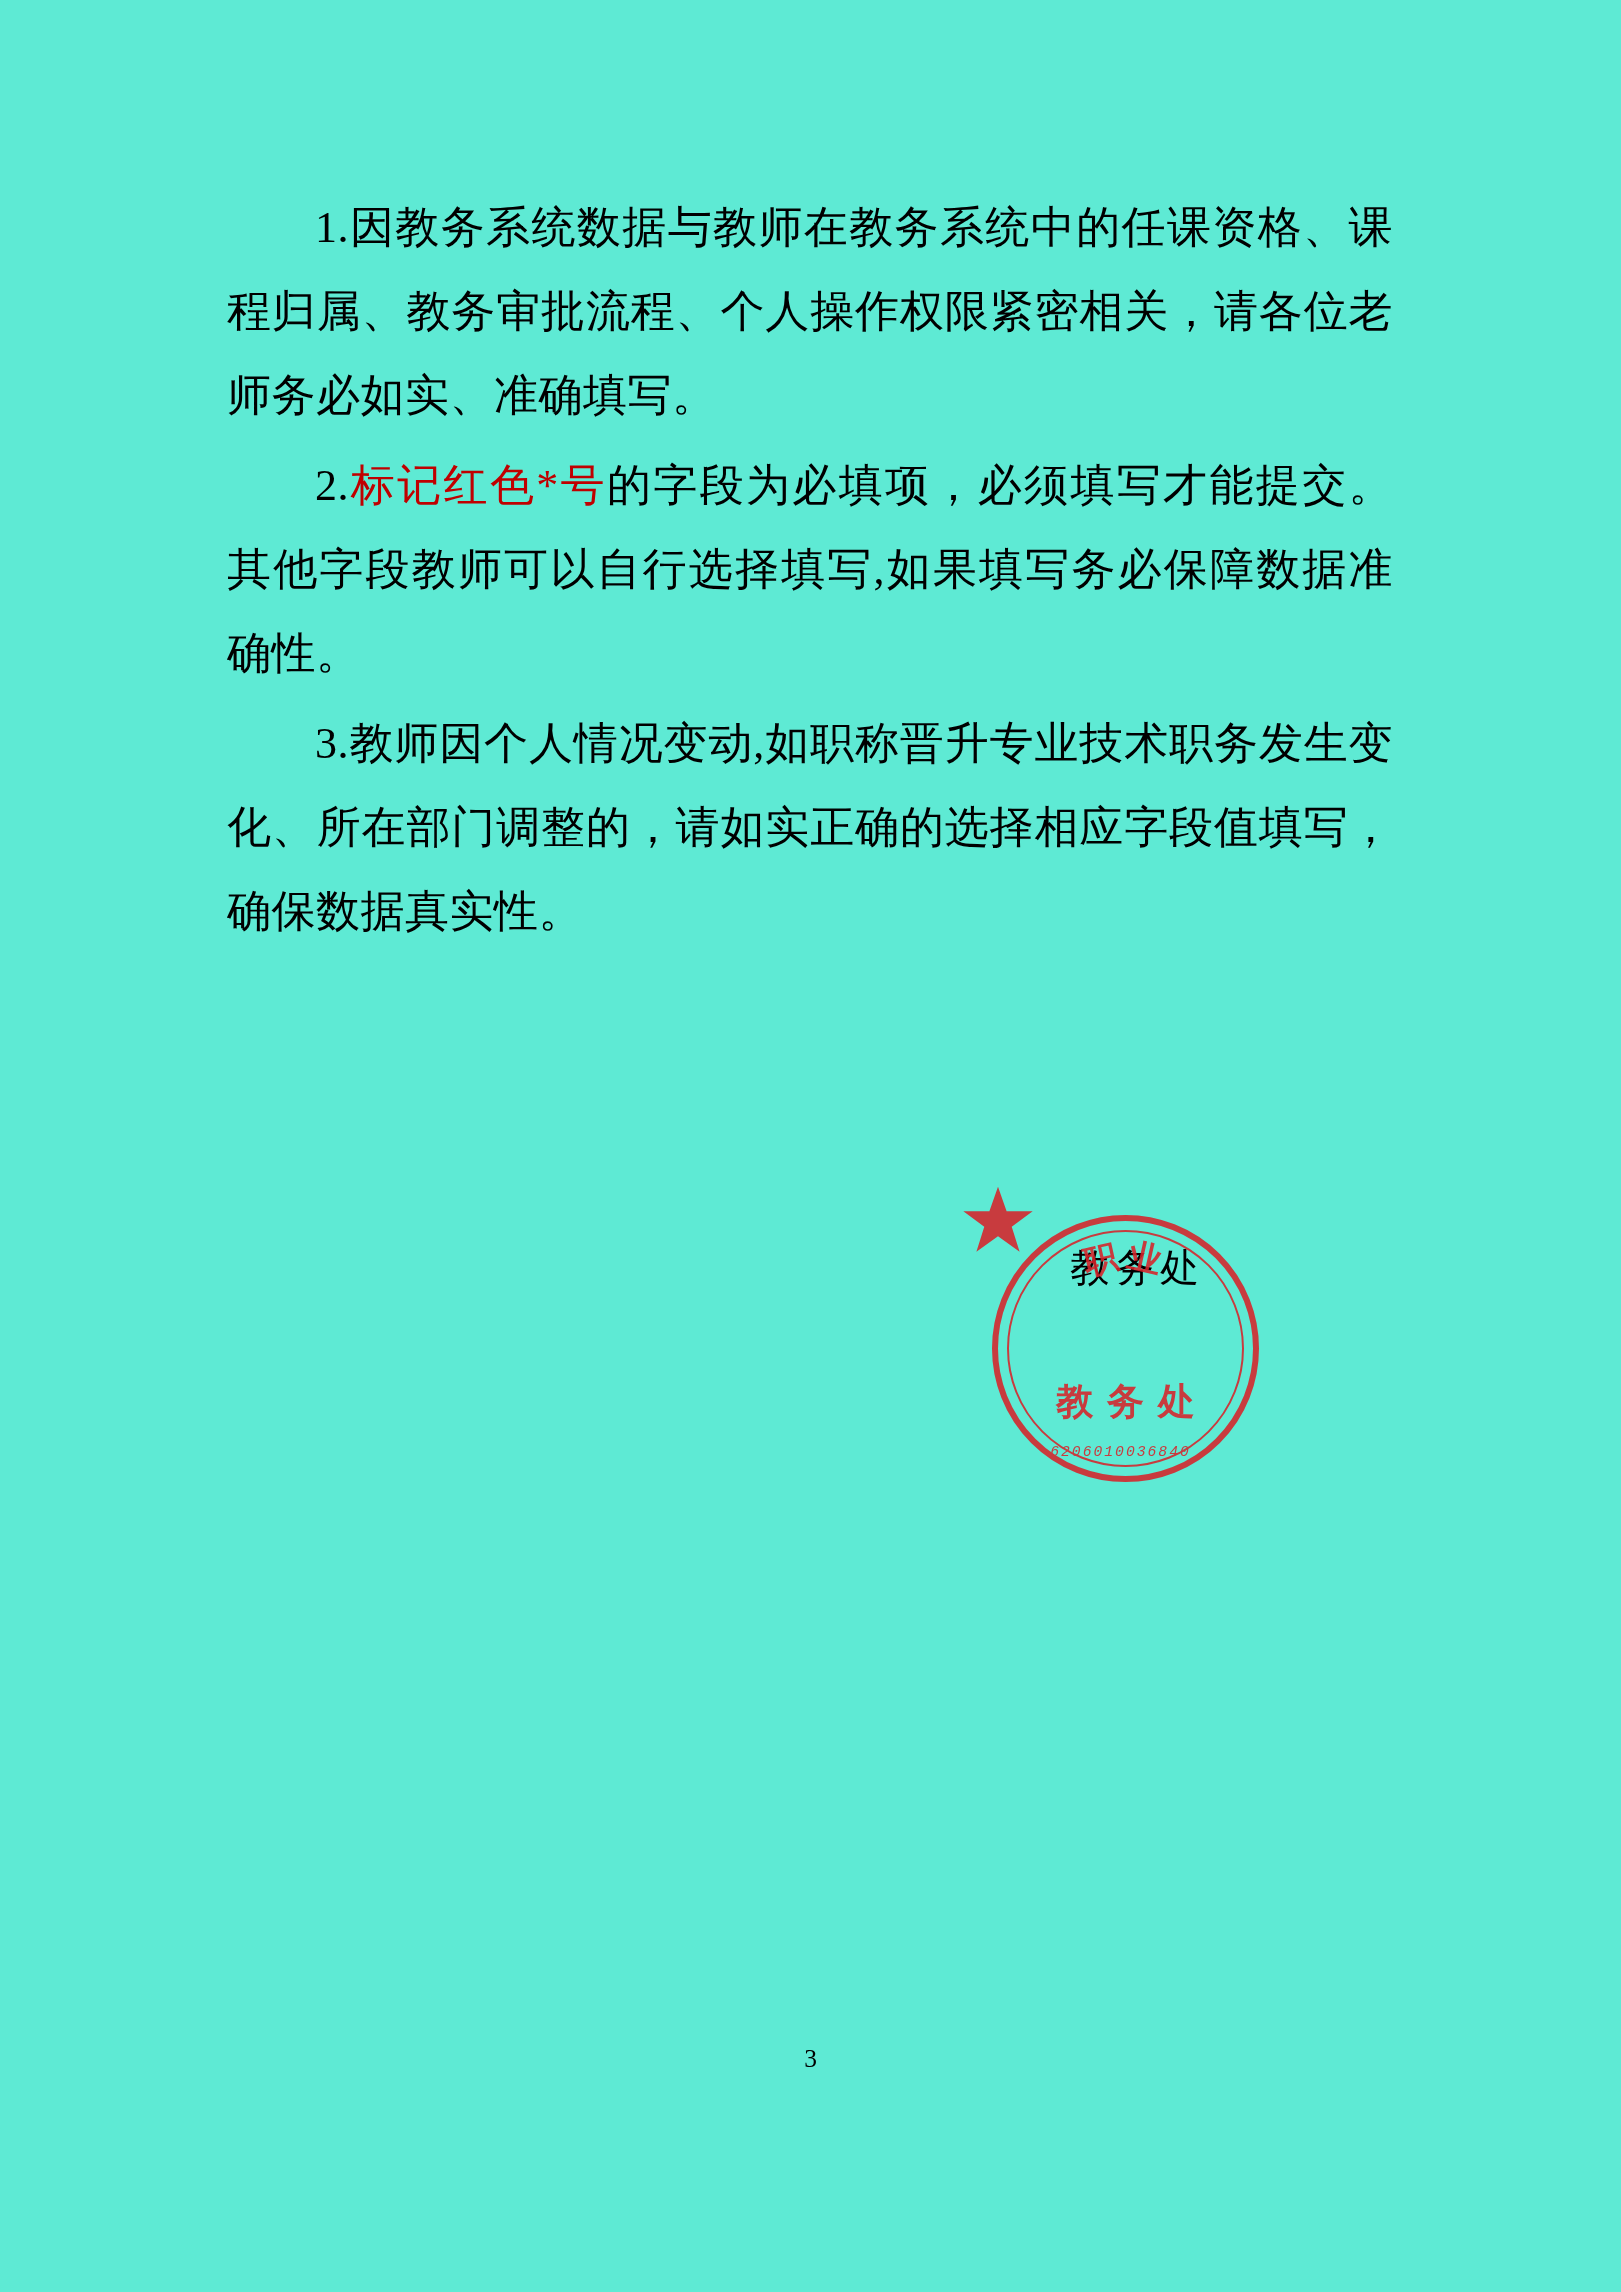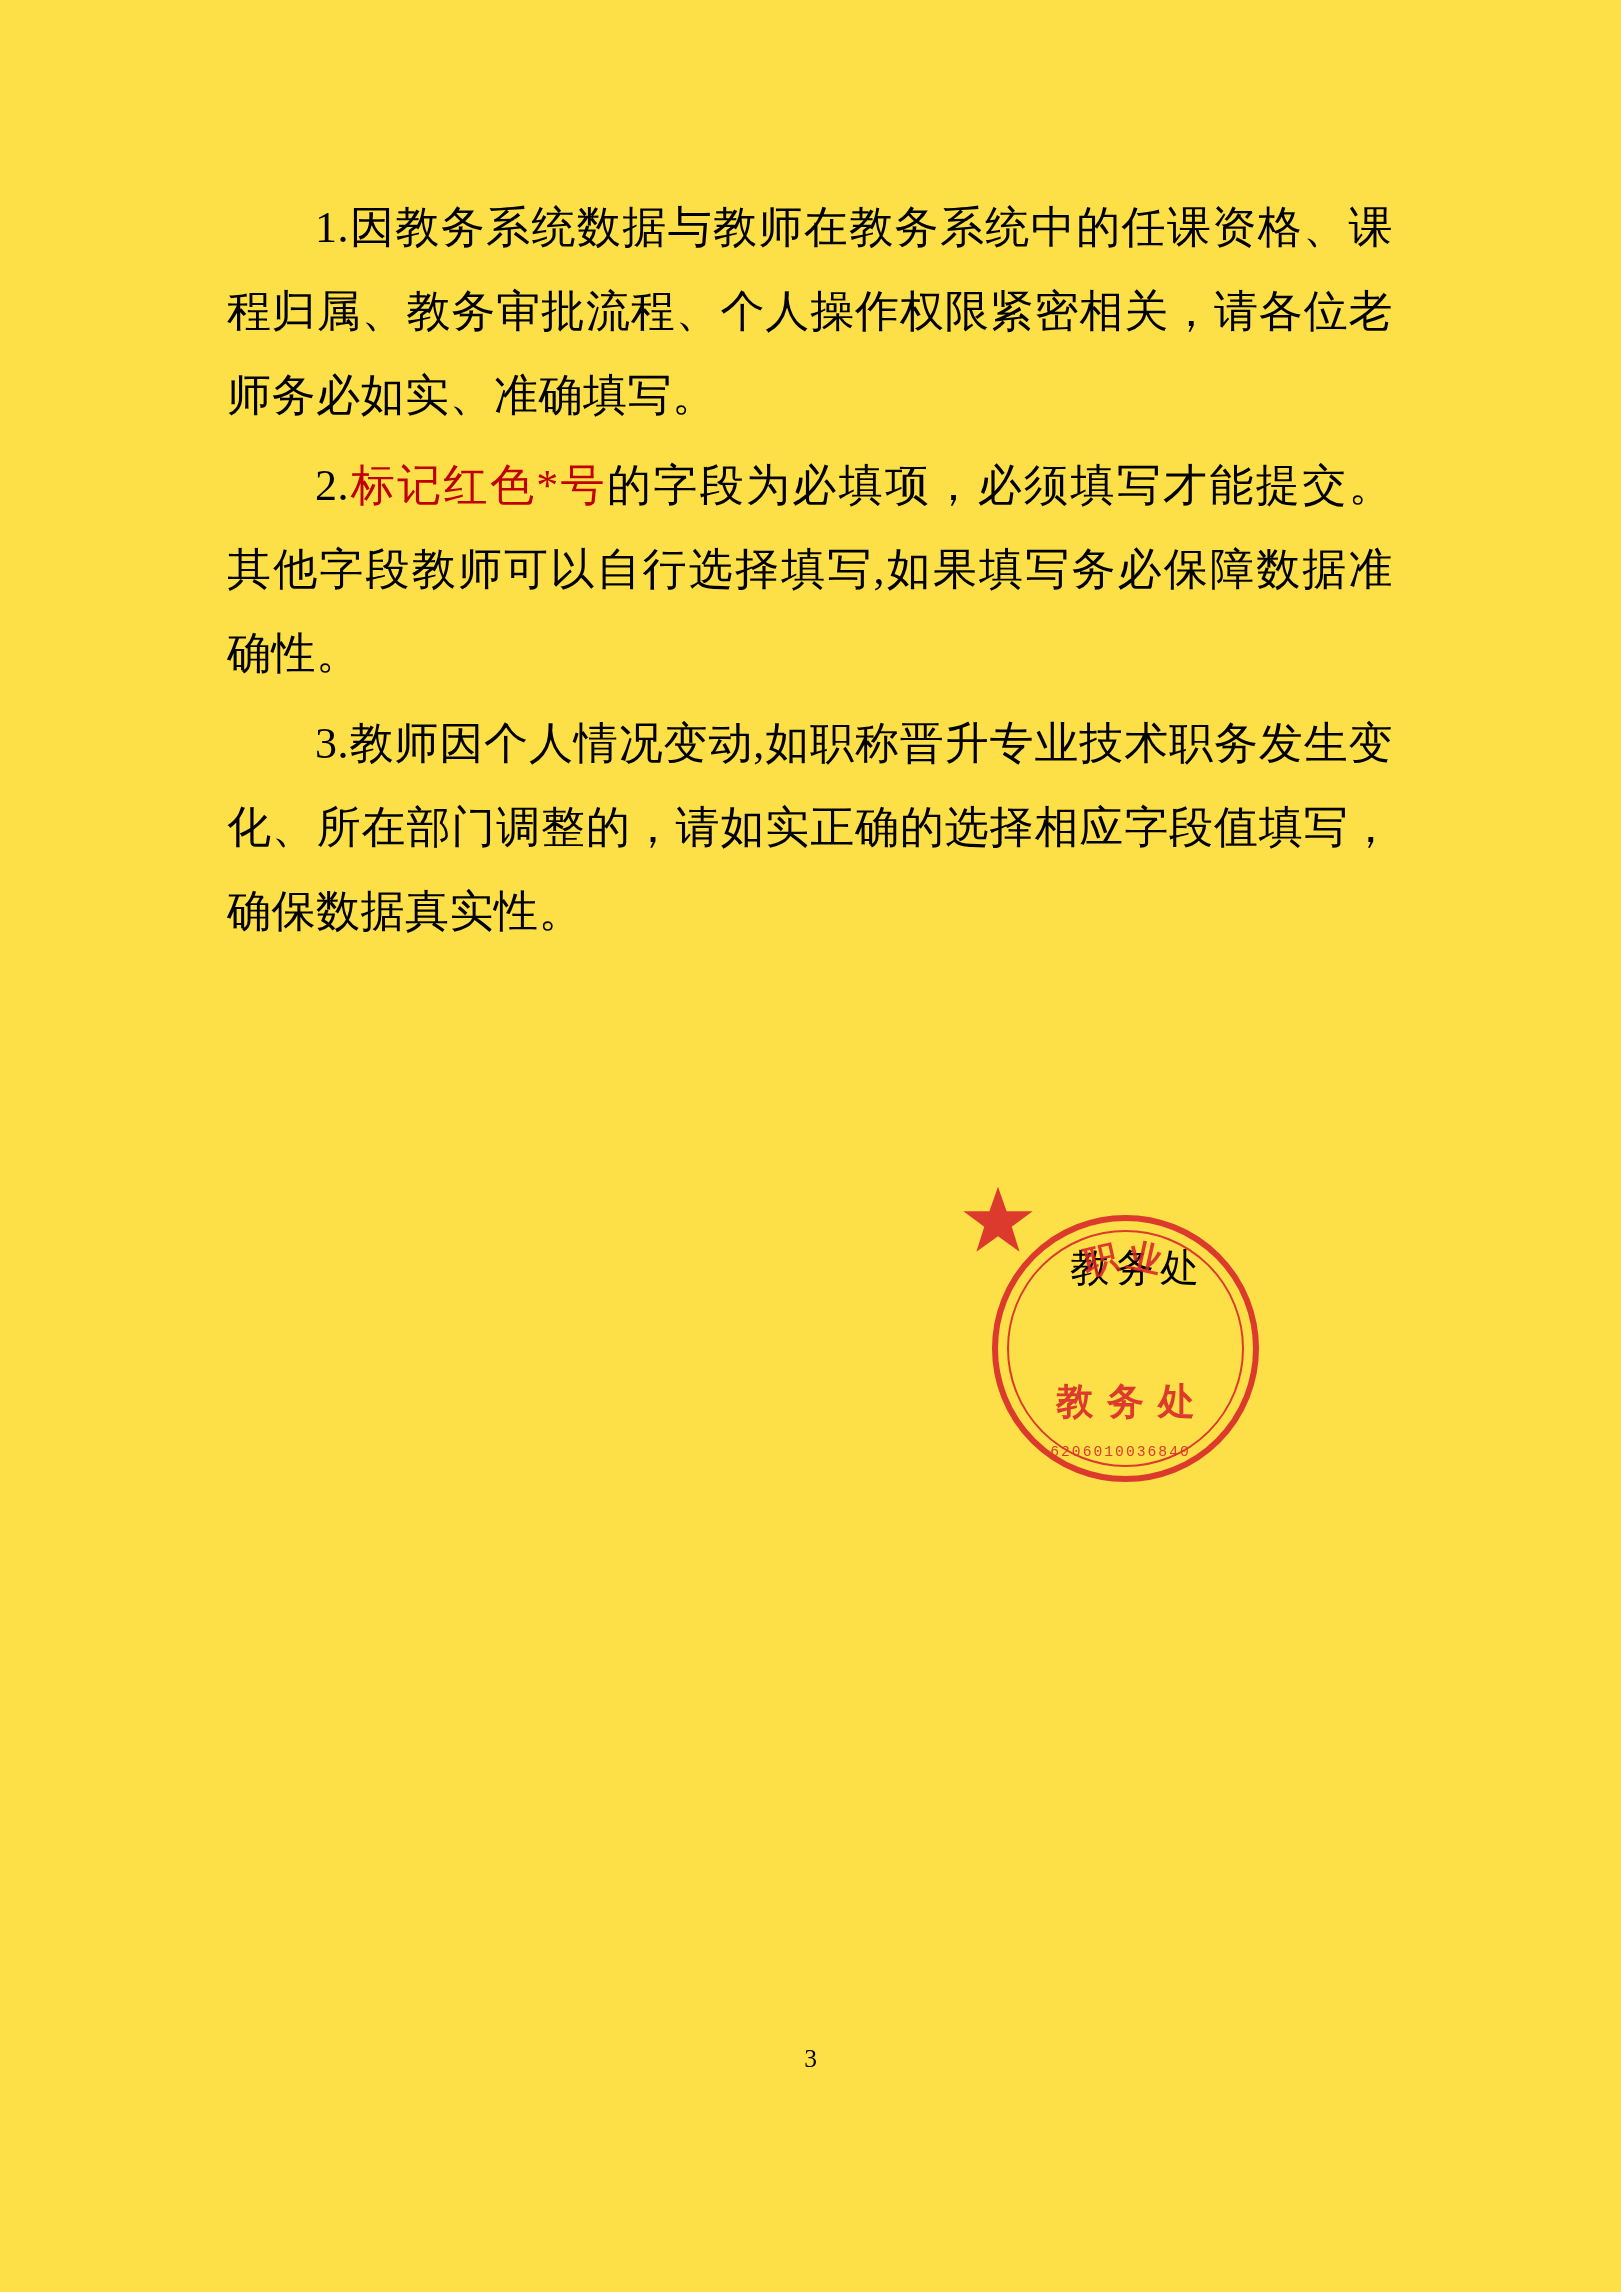--- a/index.html
+++ b/index.html
@@ -11,21 +11,21 @@
     width: 1621px;
     height: 2293px;
     position: relative;
     font-family: "Liberation Serif", "DejaVu Serif", serif;
     color: #000000;
     overflow: hidden;
   }
   .page {
     position: absolute;
     inset: 0;
-    background: #fde047;
+    background: #5eead4;
   }
   .content {
     position: absolute;
     left: 227px;
     top: 186px;
     width: 1166px;
   }
   p.para {
     margin: 0 0 5.9px 0;
     font-size: 44px;
@@ -99,20 +99,21 @@
   .seal-code {
     position: absolute;
     left: 0;
     right: 10px;
     bottom: 15.7px;
     text-align: center;
     color: #d8232a;
     font-size: 14.7px;
     letter-spacing: 2px;
     font-family: "Liberation Mono", monospace;
+    font-style: italic;
   }
   .arc-text {
     fill: #d8232a;
     font-size: 36px;
     font-weight: bold;
     letter-spacing: 6px;
     font-family: "Liberation Serif", serif;
   }
   .page-number {
     position: absolute;

